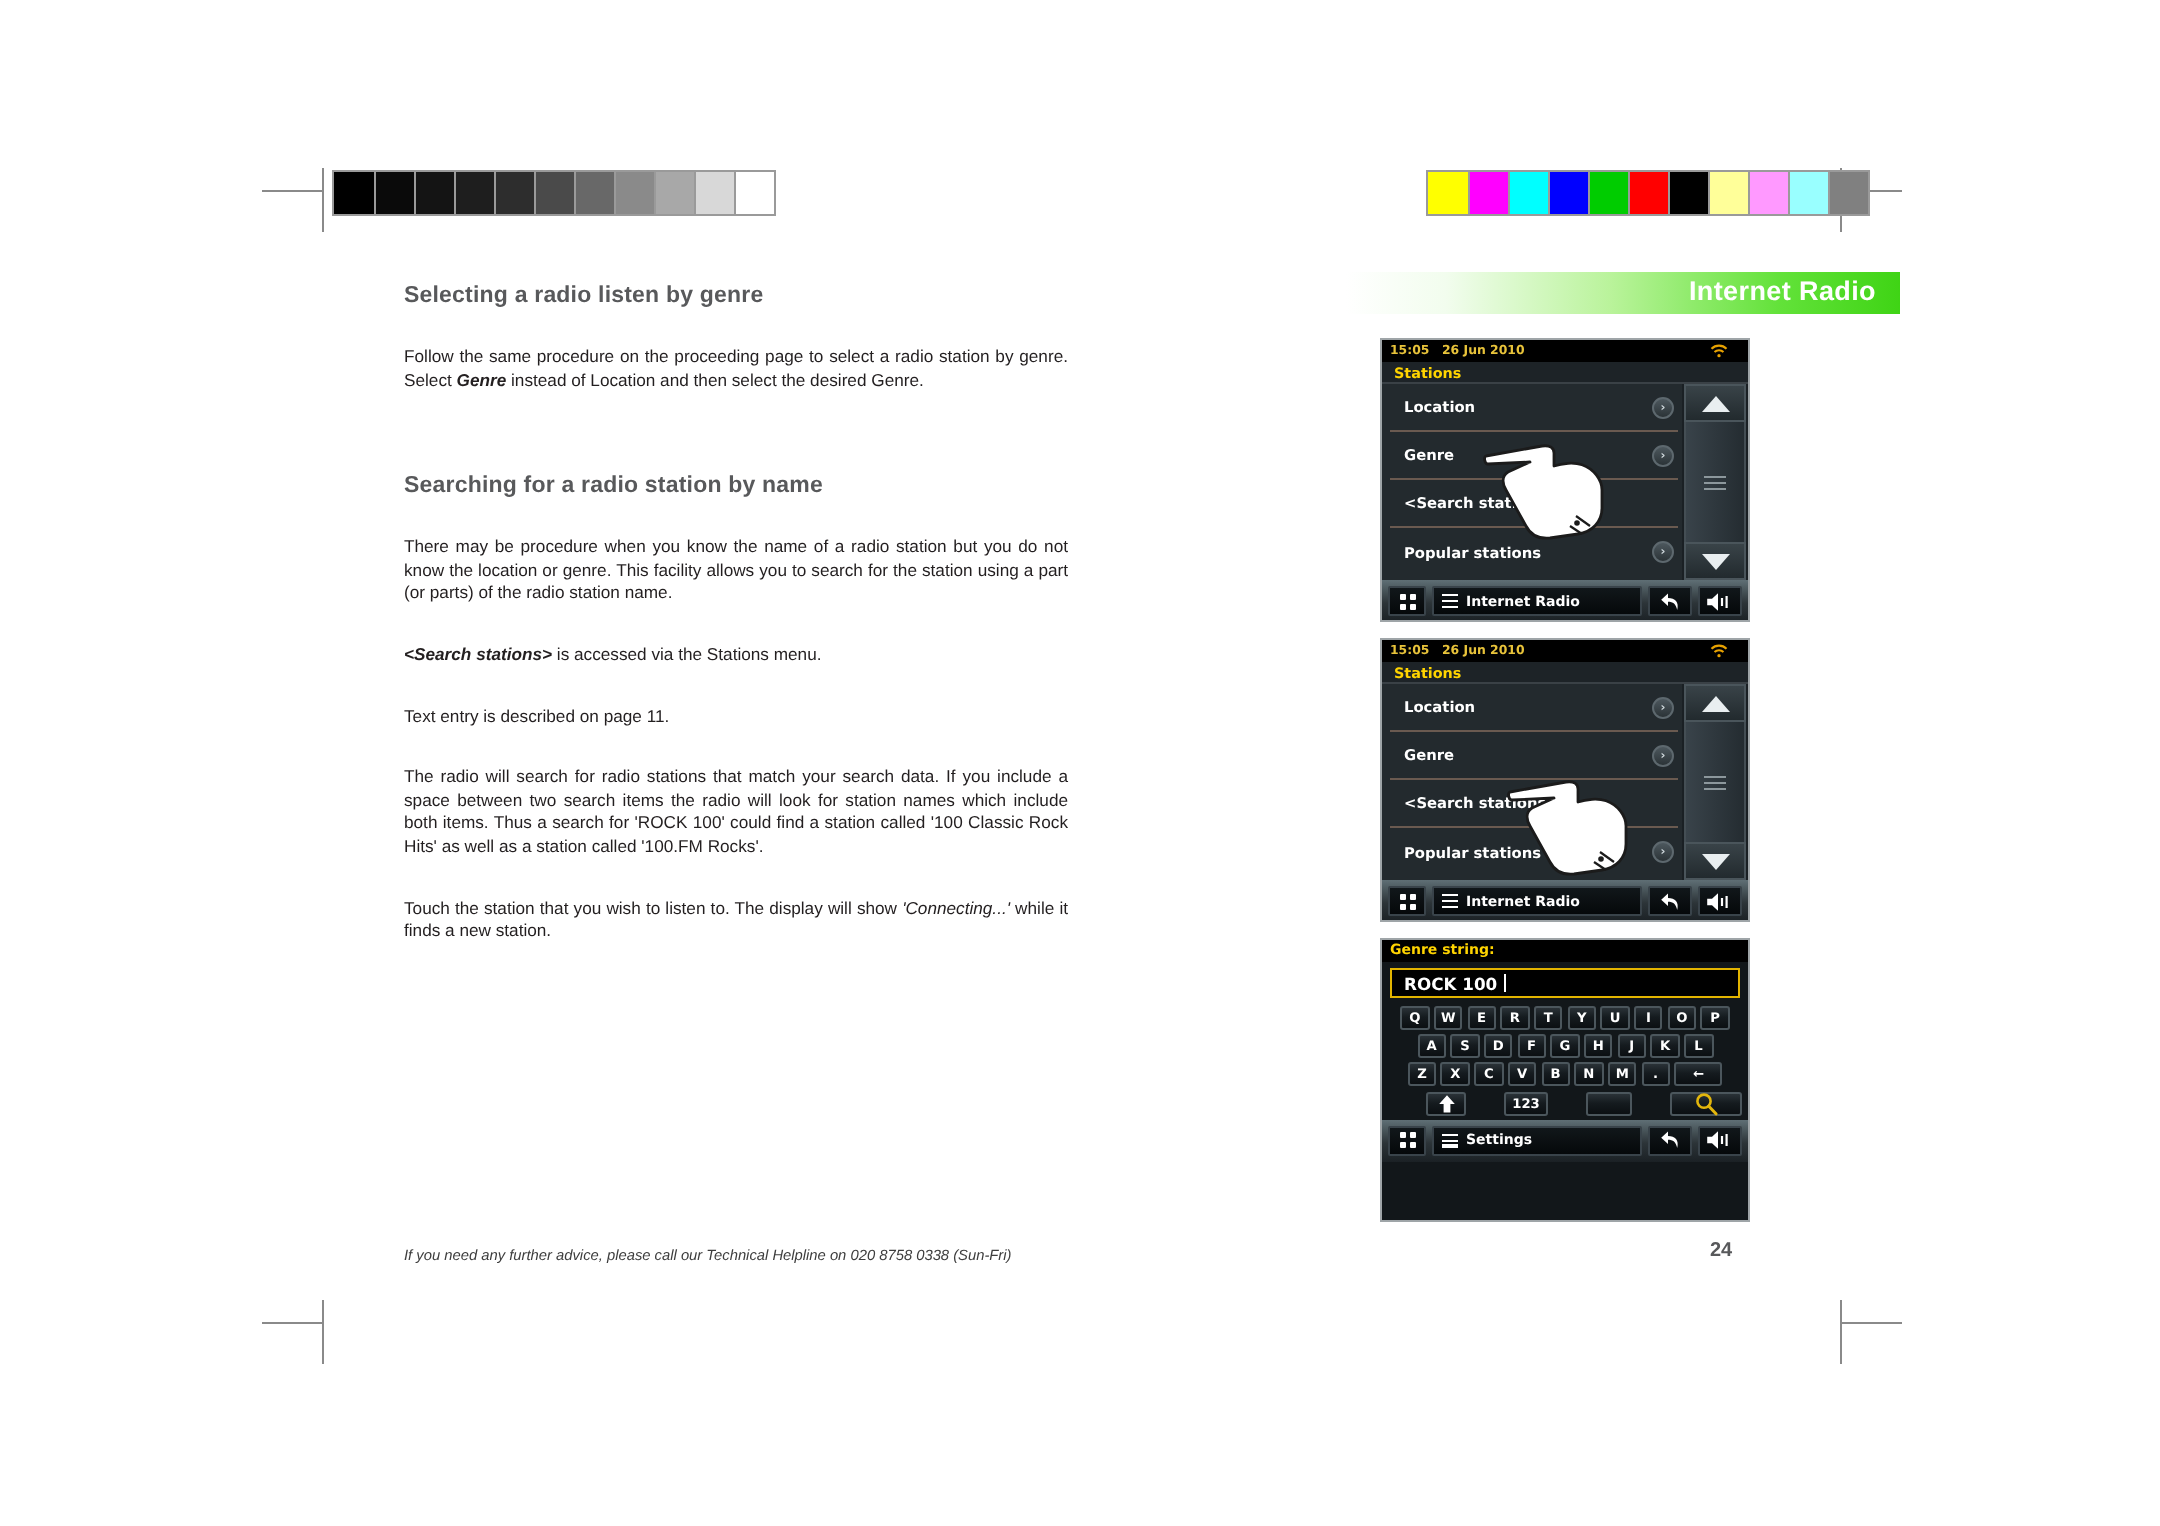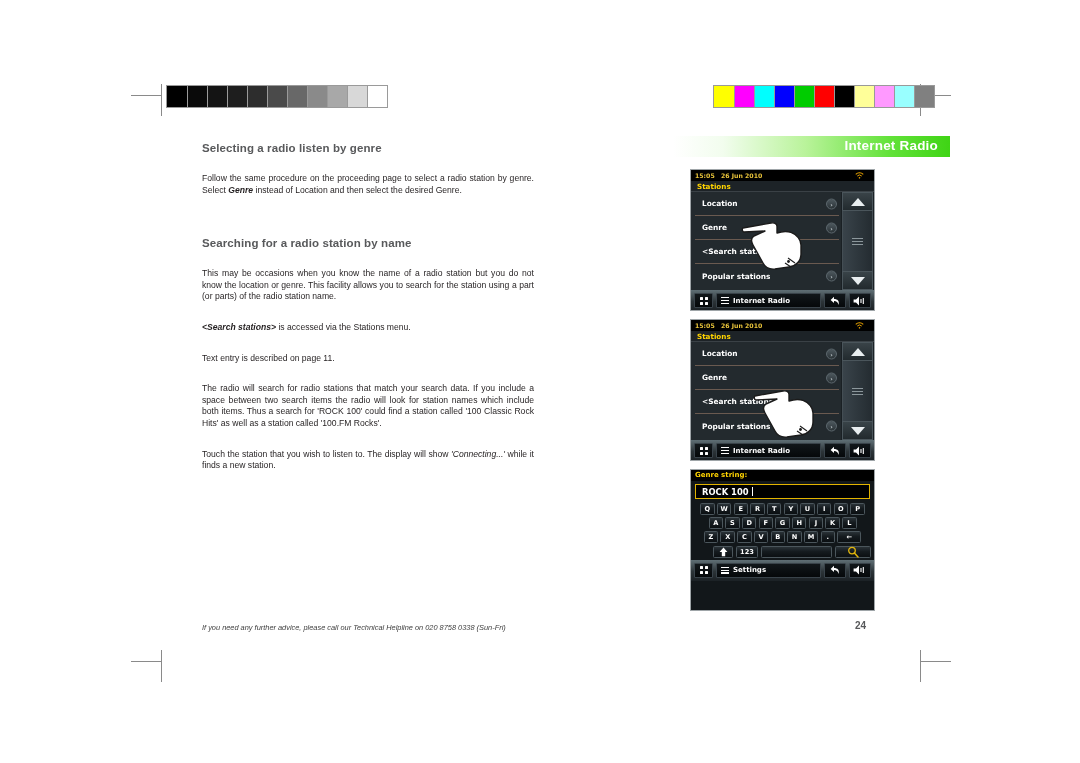--- a/index.html
+++ b/index.html
@@ -175,21 +175,21 @@
     width:14.5px; height:12px;
     background:linear-gradient(to bottom,#2a3237 0%,#151b1f 45%,#0b0f12 100%);
     border:1px solid #4b565c;
     border-radius:1.5px;
     color:#ffffff; font-size:6.6px; font-weight:bold;
     display:flex; align-items:center; justify-content:center;
   }
   .key.wide { width:24px; }
   .key.spacebar { flex:1; }
   .key.search { width:36px; }
-  .kbrow.fn { gap:3px; align-items:flex-start;padding-left:19px; }
+  .kbrow.fn { gap:19px; align-items:flex-start;padding-left:19px; }
 
   
   .hand { position:absolute; pointer-events:none; }
   #hand1 { left:50px; top:22px; }
   #hand2 { left:62px; top:40px; }
 </style>
 </head>
 <body>
 
 <div class="crop" style="left:131px;  top:95px;  width:30px; height:1px;"></div>
@@ -233,21 +233,21 @@
   <h2 class="h2">Selecting a radio listen by genre</h2>
 
   <p class="para">
     <span>Follow the same procedure on the proceeding page to select a radio station by genre. Select </span><b>Genre</b><span> instead of Location and then select the desired Genre.</span>
   </p>
 
   <div class="spacer-lg"></div>
 
   <h2 class="h2">Searching for a radio station by name</h2>
 
-  <p class="para">This may be occasions when you know the name of a radio station but you do not know the location or genre. This facility allows you to search for the station using a part (or parts) of the radio station name.</p>
+  <p class="para">There may be procedure when you know the name of a radio station but you do not know the location or genre. This facility allows you to search for the station using a part (or parts) of the radio station name.</p>
 
   <p class="para">
     <b>&lt;Search stations&gt;</b><span> is accessed via the Stations menu.</span>
   </p>
 
   <p class="para">Text entry is described on page 11.</p>
 
   <p class="para">The radio will search for radio stations that match your search data. If you include a space between two search items the radio will look for station names which include both items. Thus a search for 'ROCK 100' could find a station called '100 Classic Rock Hits' as well as a station called '100.FM Rocks'.</p>
 
   <p class="para last">

